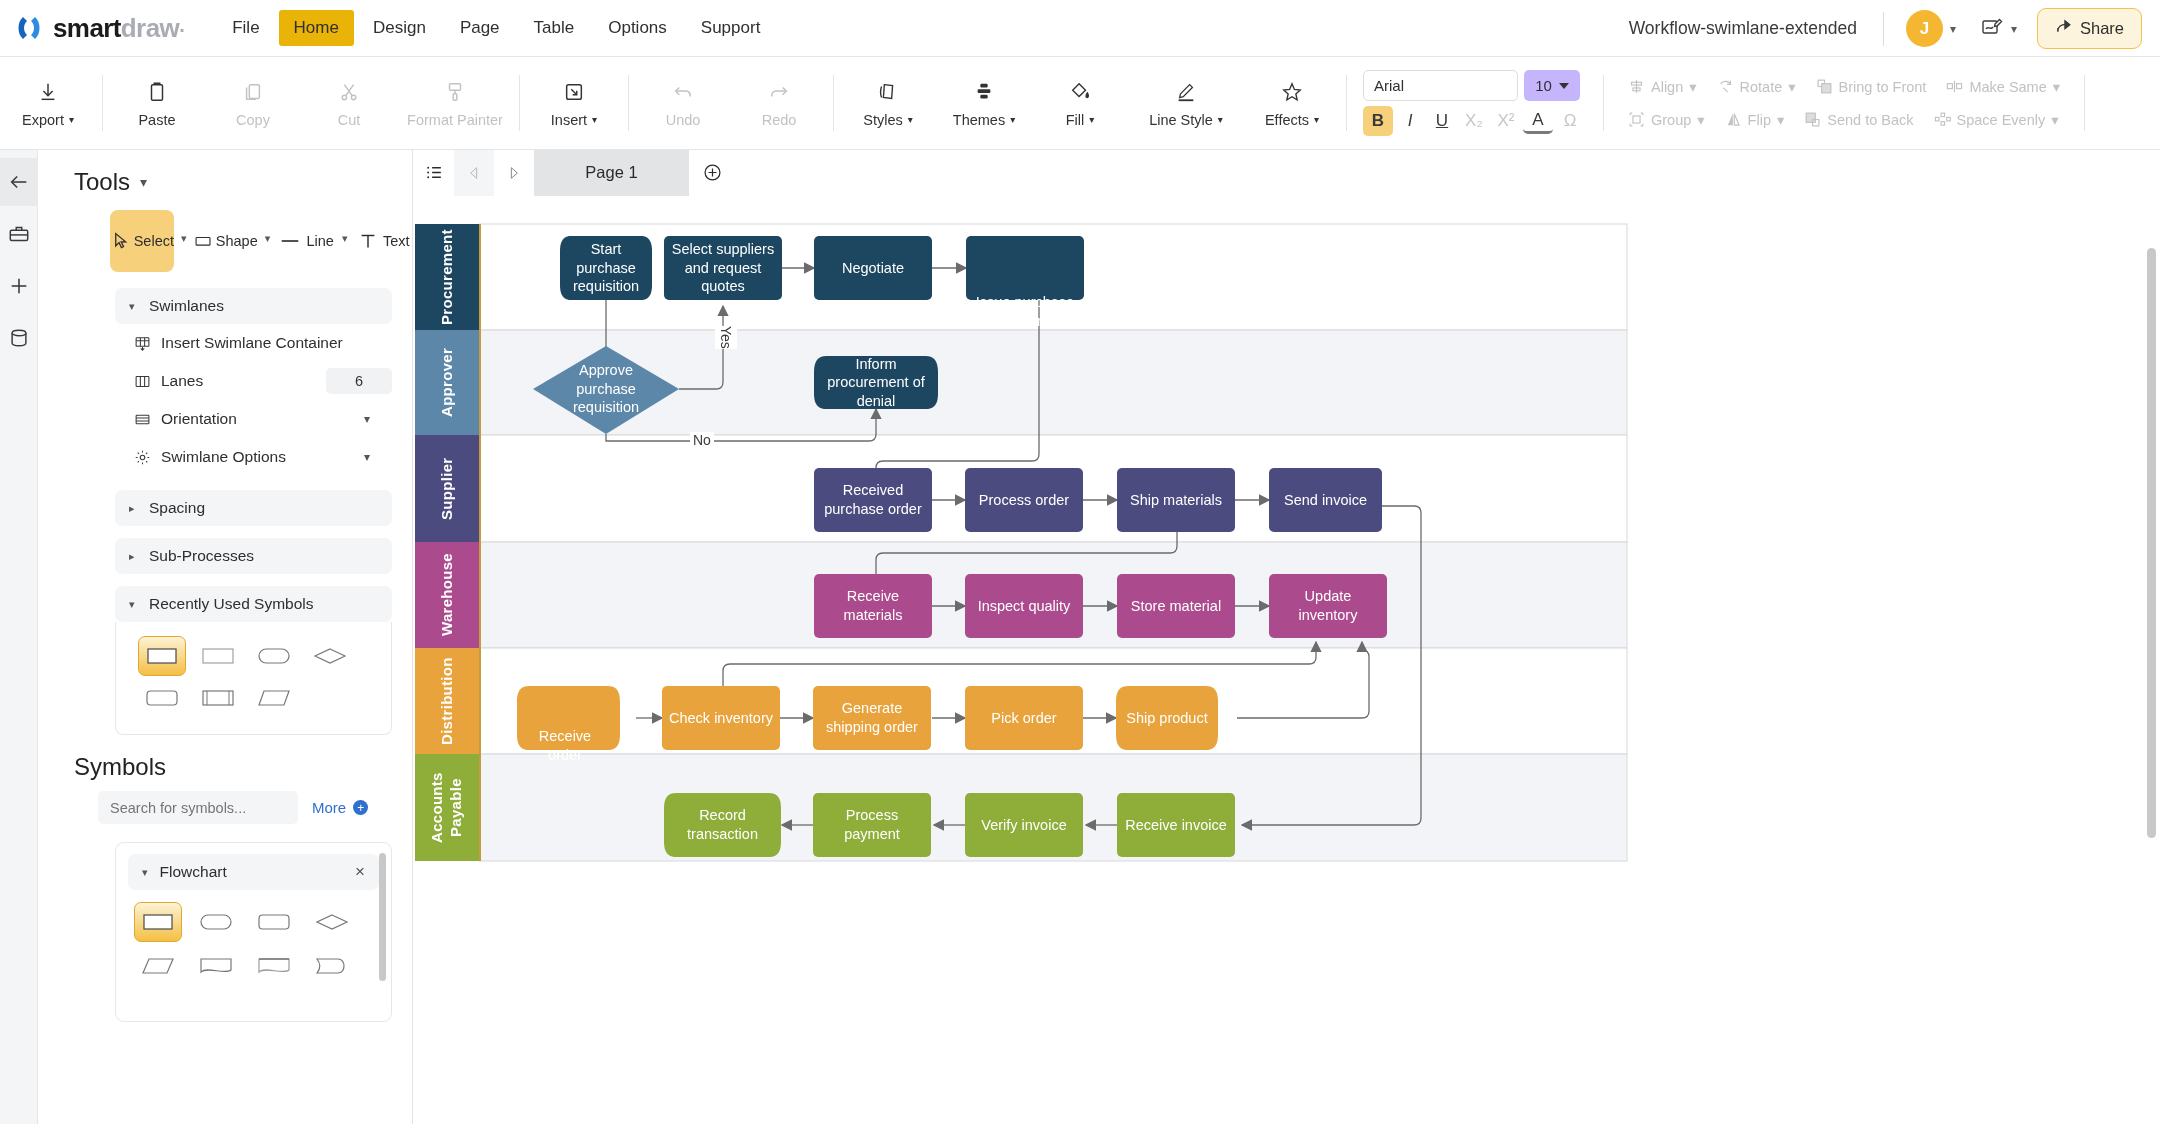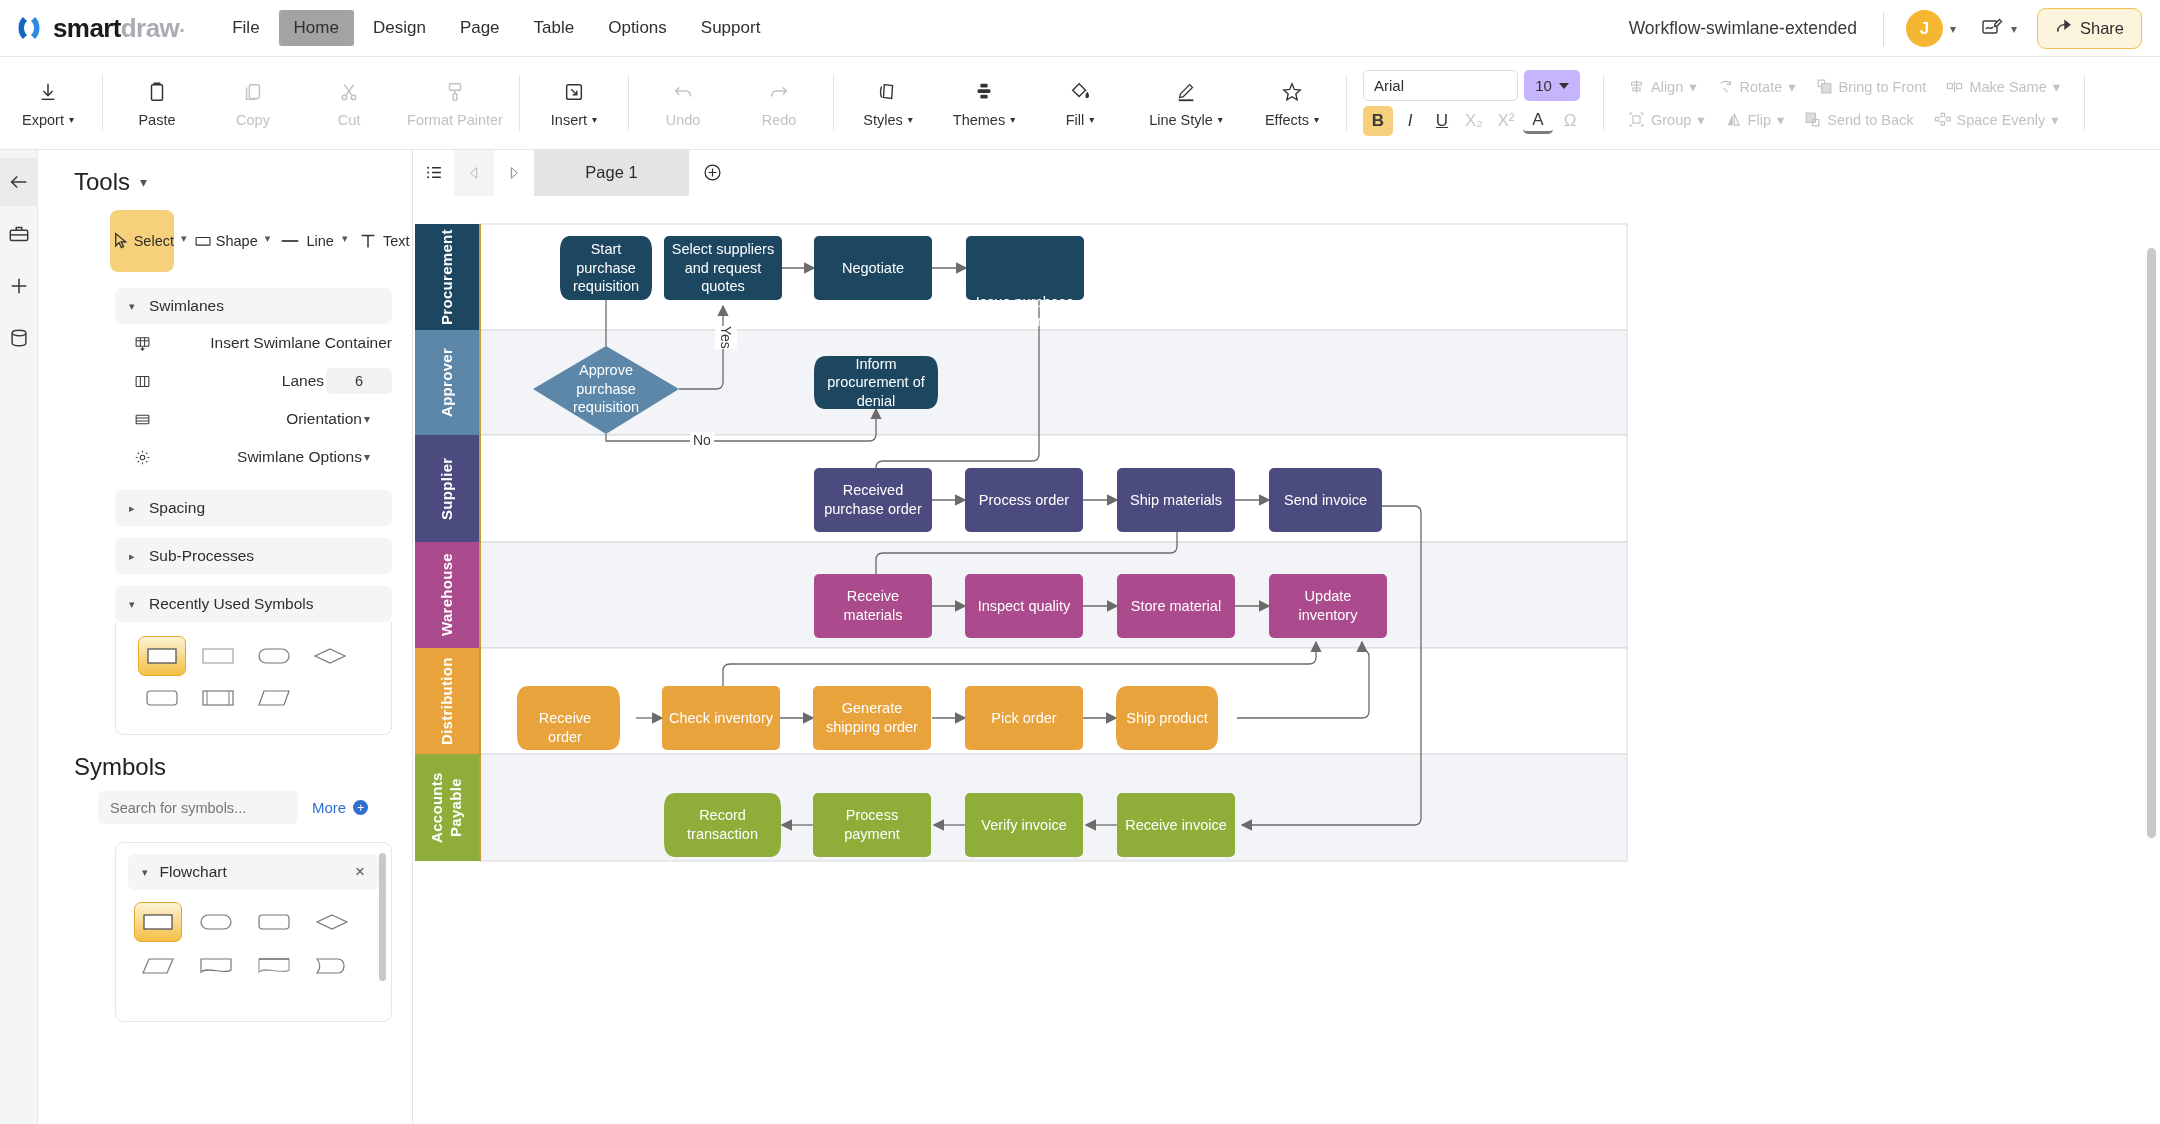--- a/index.html
+++ b/index.html
@@ -25,21 +25,21 @@
   .logo-text{ font-size:26px; font-weight:bold; letter-spacing:-0.6px; }
   .logo-text .a{ color:#1b1b1b; }
   .logo-text .b{ color:#a9adb3; }
   .logo-text .dot{ color:#a9adb3; font-size:20px; }
 
   .menu{ display:flex; align-items:center; margin-left:30px; height:57px; }
   .menu-item{
     font-size:17px; color:#303030; padding:8px 15px; cursor:default;
     border-radius:3px; margin:0 2px;
   }
-  .menu-item.active{ background:#a3a3a3; }
+  .menu-item.active{ background:#eab308; }
 
   .topright{ position:absolute; right:0; top:0; height:57px; display:flex; align-items:center; gap:0; }
   .doc-title{ font-size:17.5px; color:#3a3a3a; padding-right:26px; }
   .vsep{ width:1px; height:34px; background:#dcdcdc; }
   .avatar-group{ display:flex; align-items:center; gap:7px; padding:0 12px 0 22px; }
   .avatar{
     width:37px; height:37px; border-radius:50%;
     background:#f5b731; color:#fff; font-size:17px; font-weight:bold;
     display:flex; align-items:center; justify-content:center;
   }
@@ -128,22 +128,22 @@
   .tool.sel{ background:#f7d07c; }
   .tool-cv{ font-size:11px; color:#5a5a5a; padding-top:22px; width:22px; text-align:center; cursor:pointer;}
 
   .sec{
     margin:10px 20px 0 77px; height:36px; border-radius:7px; background:#f4f5f7;
     display:flex; align-items:center; gap:10px; padding-left:14px;
     font-size:15.5px; color:#2e2e2e; cursor:pointer;
   }
   .sec .car{ font-size:11px; color:#555; width:10px; }
   .srow{
-    display:flex; align-items:center; gap:2px;
-    margin:0 20px 0 96px; height:38px; font-size:15.5px; color:#2f2f2f; cursor:pointer;text-align:right;
+    display:flex; align-items:center; gap:10px;
+    margin:0 20px 0 96px; height:38px; font-size:15.5px; color:#2f2f2f; cursor:pointer;
   }
   .srow .lbl{ flex:1; }
   .pill{
     width:66px;height:26px;background:#f1f2f4;border-radius:5px;
     display:flex;align-items:center;justify-content:center;font-size:14.5px;color:#333;
   }
   .srow .endcar{ font-size:12px; color:#555; padding-right:22px; }
 
   .symbox{
     margin:0 20px 0 77px; border:1px solid #e7e7e7; border-top:none;
@@ -909,21 +909,21 @@
         <div class="nodelbl" style="left:400px;top:272px;width:118px;height:64px;">Received purchase order</div>
         <div class="nodelbl" style="left:551px;top:272px;width:118px;height:64px;">Process order</div>
         <div class="nodelbl" style="left:703px;top:272px;width:118px;height:64px;border-radius:28px;">Ship materials</div>
         <div class="nodelbl" style="left:855px;top:272px;width:113px;height:64px;">Send invoice</div>
 
         <div class="nodelbl" style="left:400px;top:378px;width:118px;height:64px;">Receive materials</div>
         <div class="nodelbl" style="left:551px;top:378px;width:118px;height:64px;">Inspect quality</div>
         <div class="nodelbl" style="left:703px;top:378px;width:118px;height:64px;">Store material</div>
         <div class="nodelbl" style="left:855px;top:378px;width:118px;height:64px;">Update inventory</div>
 
-        <div class="nodelbl" style="left:103px;top:500px;width:96px;height:64px;">Receive order</div>
+        <div class="nodelbl" style="left:103px;top:518px;width:96px;height:64px;">Receive order</div>
         <div class="nodelbl" style="left:248px;top:490px;width:118px;height:64px;">Check inventory</div>
         <div class="nodelbl" style="left:399px;top:490px;width:118px;height:64px;">Generate shipping order</div>
         <div class="nodelbl" style="left:551px;top:490px;width:118px;height:64px;">Pick order</div>
         <div class="nodelbl" style="left:702px;top:490px;width:102px;height:64px;">Ship product</div>
 
         <div class="nodelbl" style="left:256px;top:597px;width:105px;height:64px;">Record transaction</div>
         <div class="nodelbl" style="left:399px;top:597px;width:118px;height:64px;">Process payment</div>
         <div class="nodelbl" style="left:551px;top:597px;width:118px;height:64px;">Verify invoice</div>
         <div class="nodelbl" style="left:703px;top:597px;width:118px;height:64px;">Receive invoice</div>
 

